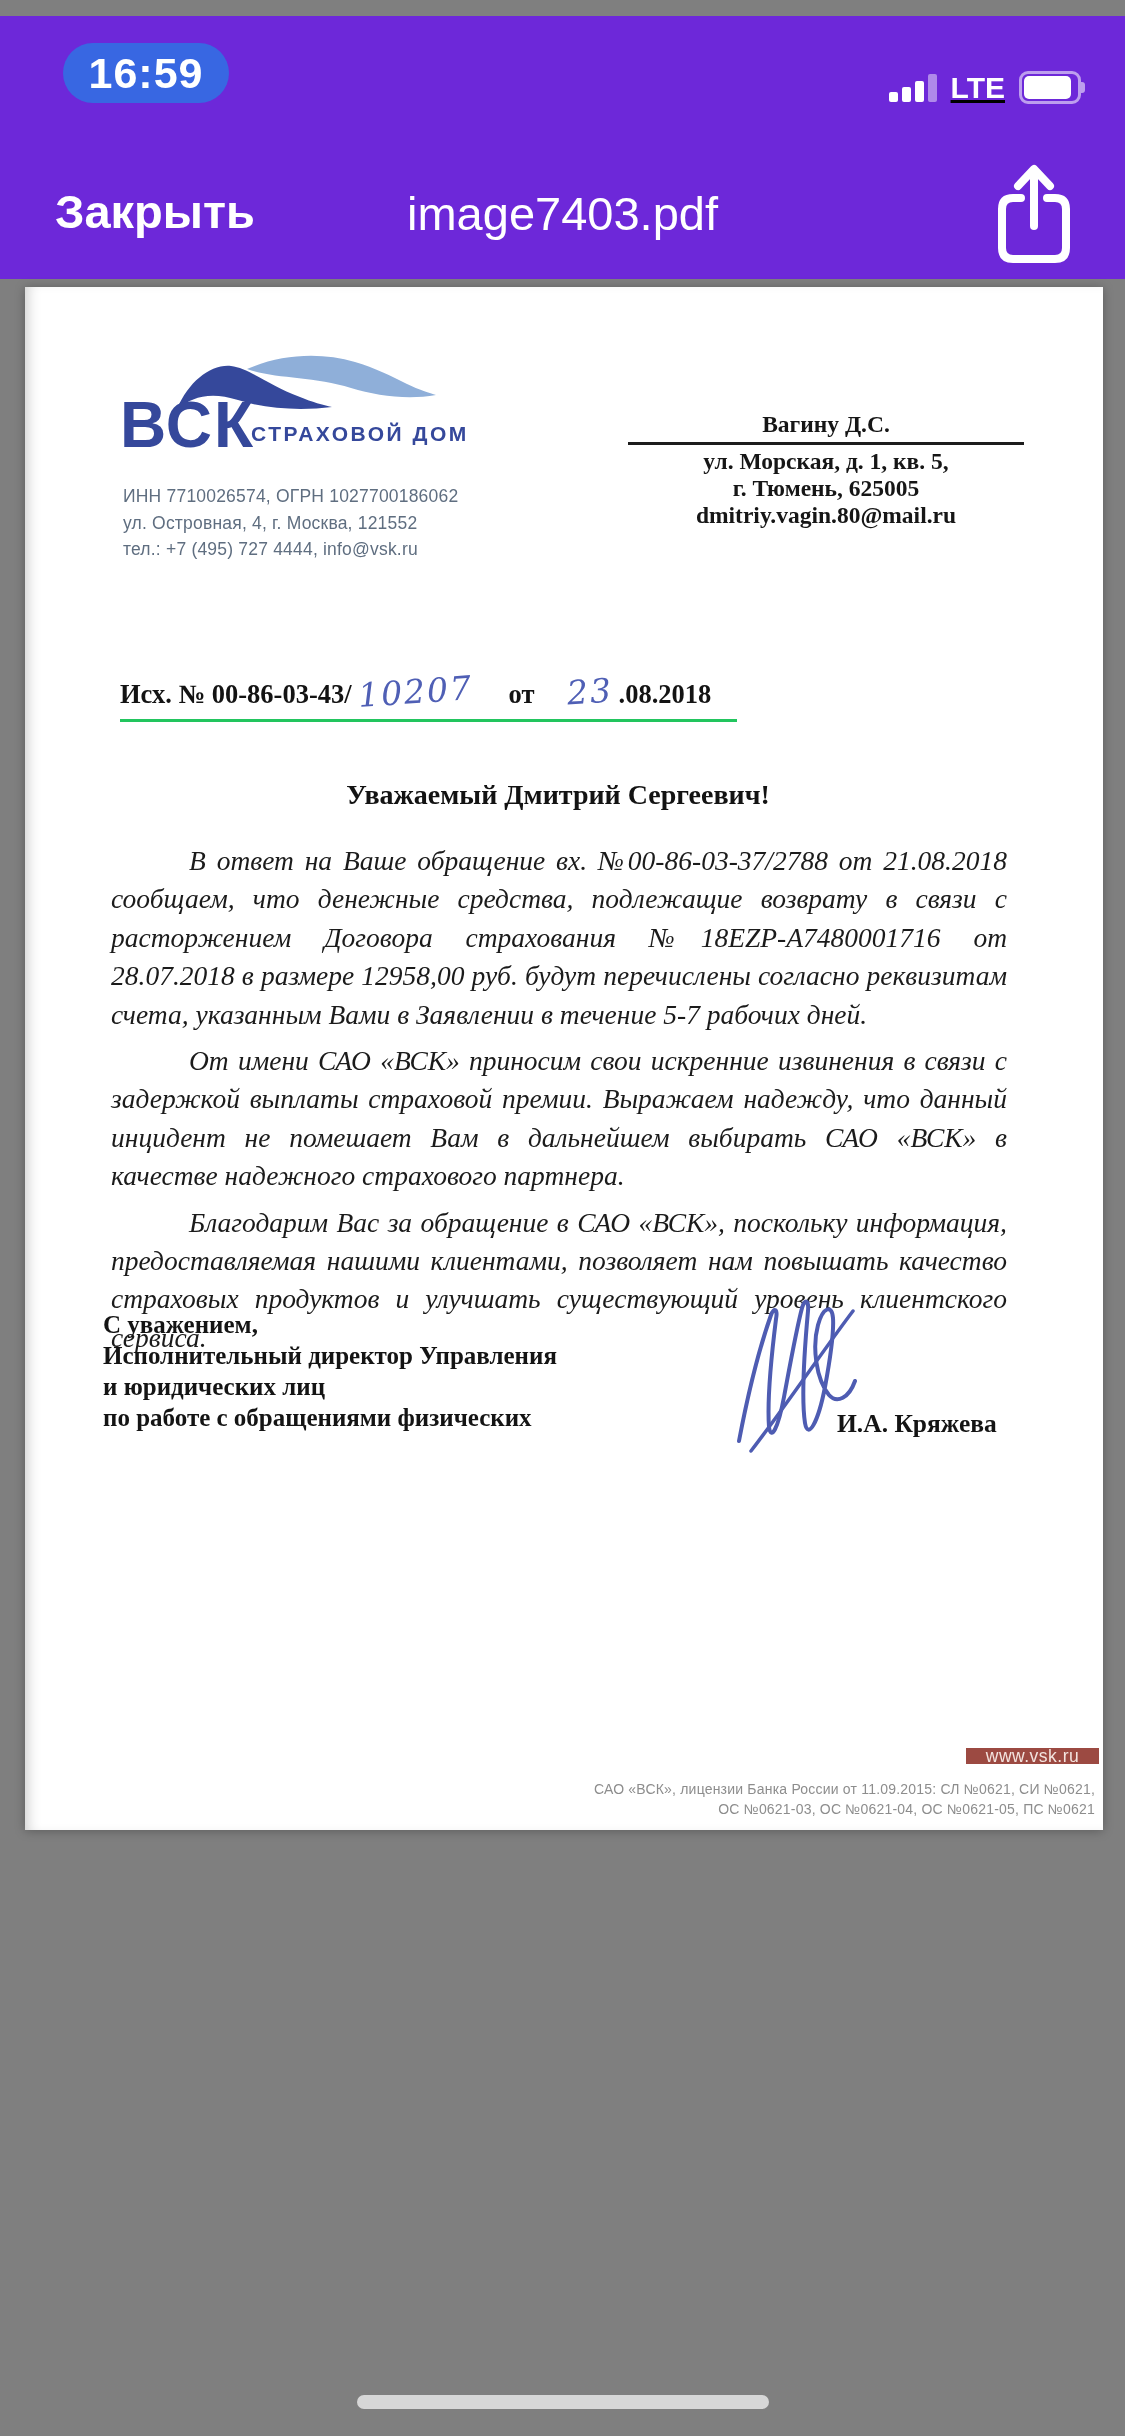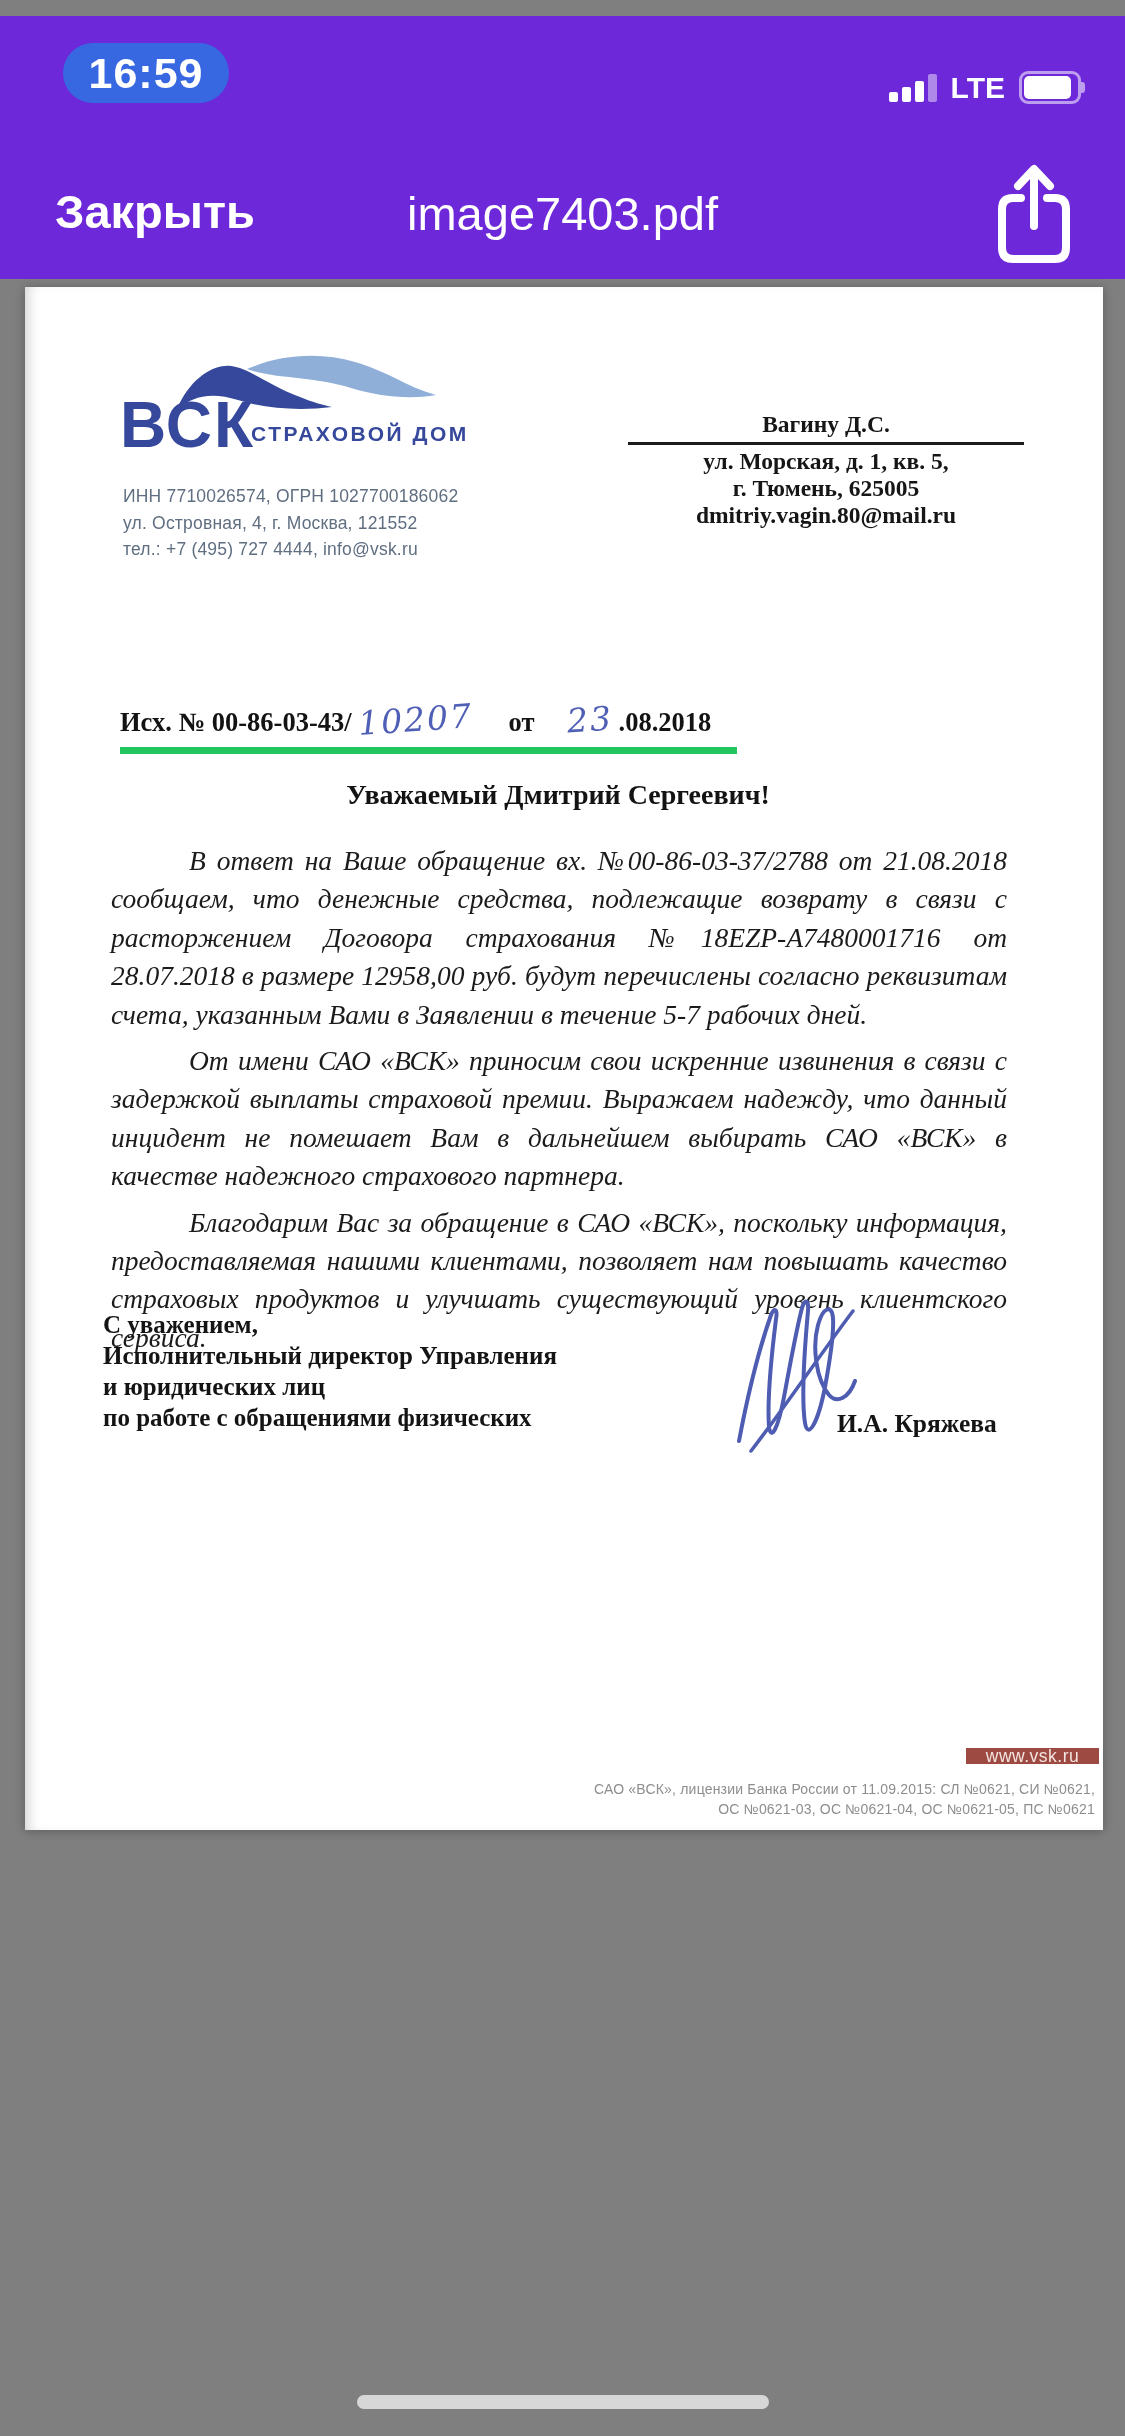--- a/index.html
+++ b/index.html
@@ -17,21 +17,21 @@
   .time-pill {
     position: absolute; left: 63px; top: 27px; width: 166px; height: 60px;
     background: #3867e2; border-radius: 30px;
     display: flex; align-items: center; justify-content: center;
   }
   .time-pill span {
     color: #ffffff; font-size: 43px; font-weight: bold; letter-spacing: 1px;
   }
   .status-right {
     position: absolute; right: 40px; top: 44px; height: 44px;
-    display: flex; align-items: flex-end; gap: 14px;
+    display: flex; align-items: flex-end; gap: 14px; text-decoration: underline;
   }
   .signal { display: flex; align-items: flex-end; gap: 4px; padding-bottom: 2px; }
   .signal .bar { width: 9px; background: #ffffff; border-radius: 2px; }
   .signal .b1 { height: 10px; } .signal .b2 { height: 15px; }
   .signal .b3 { height: 21px; } .signal .b4 { height: 28px; opacity: 0.45; }
   .lte { color: #ffffff; font-size: 30px; font-weight: bold; line-height: 32px; padding-bottom: 0px; }
   .battery { position: relative; width: 66px; height: 33px; margin-bottom: 0px; }
   .battery .shell {
     position: absolute; left: 0; top: 0; width: 62px; height: 33px;
     border: 3px solid rgba(255,255,255,0.55); border-radius: 9px;
@@ -89,23 +89,23 @@
   .recipient {
     left: 595px; top: 124px; width: 412px; text-align: center;
     font-family: "Liberation Serif", serif; font-weight: bold;
     font-size: 23.5px; line-height: 27px; color: #161616;
   }
   .recipient div { position: static; }
   .recipient .rule { border-top: 3px solid #1c1c1c; margin: 4px 8px 3px 8px; }
 
   
   .ref-line {
-    left: 95px; top: 413px; display: inline-flex; align-items: baseline;
+    left: 95px; top: 385px; display: inline-flex; align-items: baseline;
     font-family: "Liberation Serif", serif; font-weight: bold; font-size: 26.5px;
-    color: #131313; border-bottom: 7px solid #22c55e; padding: 0 26px 8px 0;
+    color: #131313; border-bottom: 3px solid #22c55e; padding: 0 26px 8px 0;
     white-space: nowrap;
     text-align: right;
   }
   .ref-line span { position: static; }
   .handwritten {
     font-family: "DejaVu Serif", serif; font-style: italic; font-weight: 400;
     color: #4f5fb5; font-size: 33px; letter-spacing: 2px;
     display: inline-block; transform: rotate(-4deg); margin: 0 6px; top: 2px;
   }
   .ref-ot { margin: 0 26px 0 30px; }

